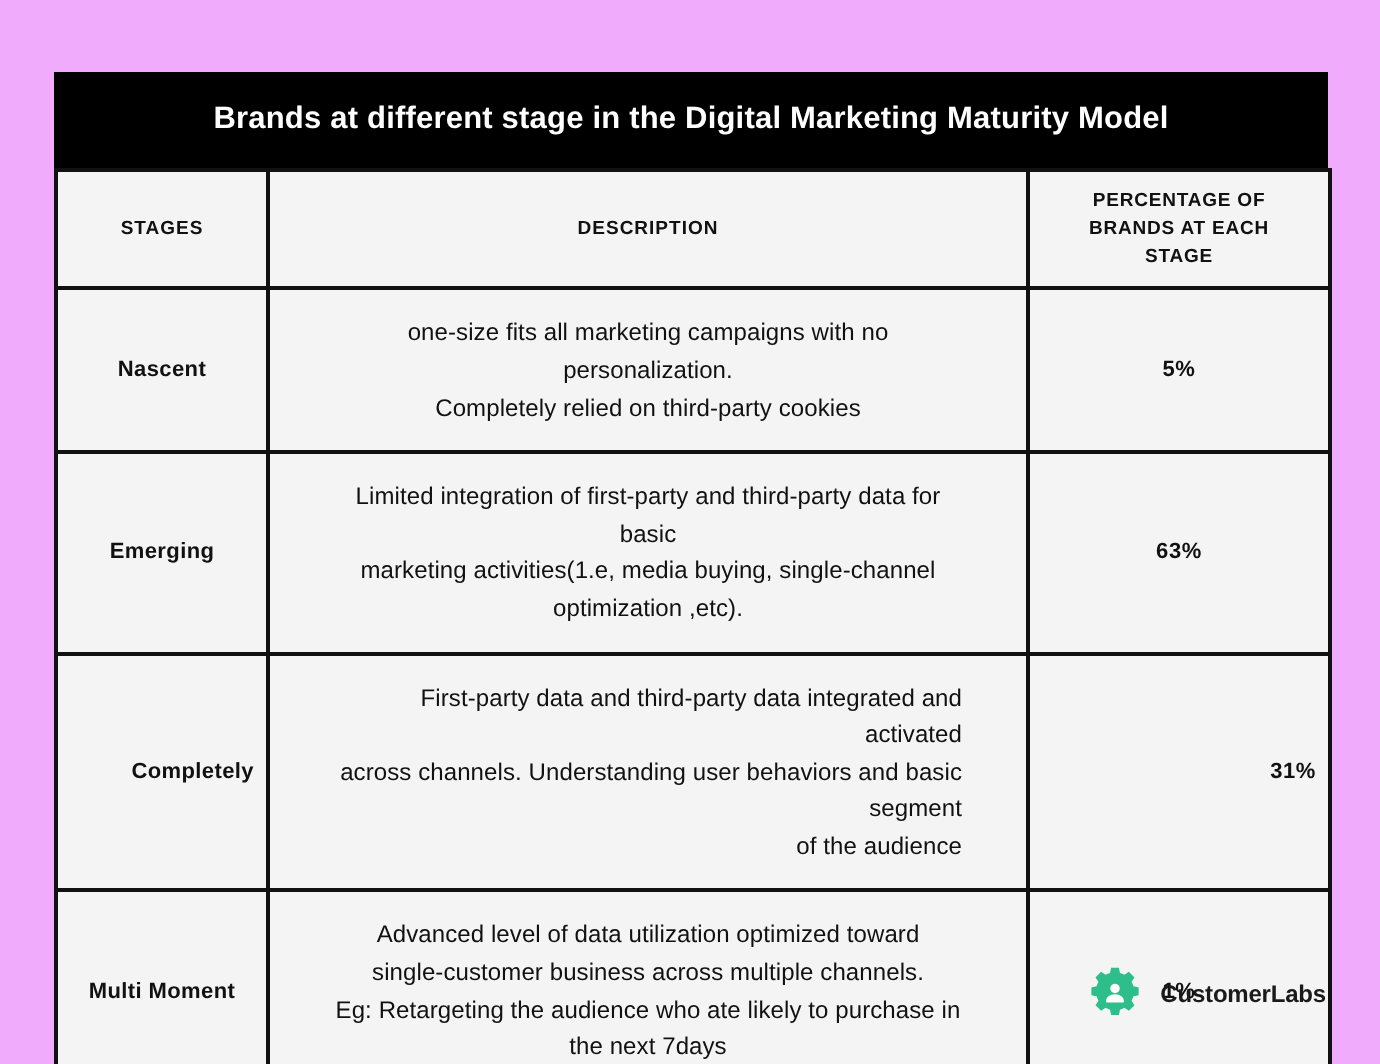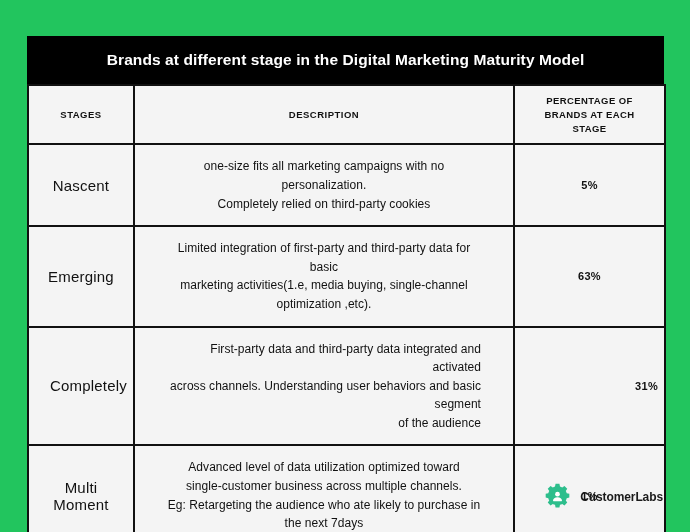--- a/index.html
+++ b/index.html
@@ -16,21 +16,21 @@
     color: #111111;
     overflow: hidden;
     position: relative;
   }
 
   .page {
     position: absolute;
     left: 0; top: 0;
     width: 690px;
     height: 532px;
-    background: #22c55e;
+    background: #f0abfc;
   }
 
   
   .table-wrap {
     position: absolute;
     left: 27px;
     top: 36px;
     width: 637px;
   }
 
@@ -79,22 +79,22 @@
     letter-spacing: 0.4px;
     padding: 8px 14px;
     border-radius: 12px;
   }
 
   
   tbody td {
     padding: 10px 6px;
   }
   tbody td.stage-cell {
-    font-size: 15px;
-    font-weight: normal;
+    font-size: 11px;
+    font-weight: bold;
     letter-spacing: 0.2px;
     border-radius: 22px;
   }
   tbody td.desc-cell {
     font-size: 12px;
     font-weight: normal;
     line-height: 1.55;
     padding: 12px 32px;
     letter-spacing: 0.05px;
   }

